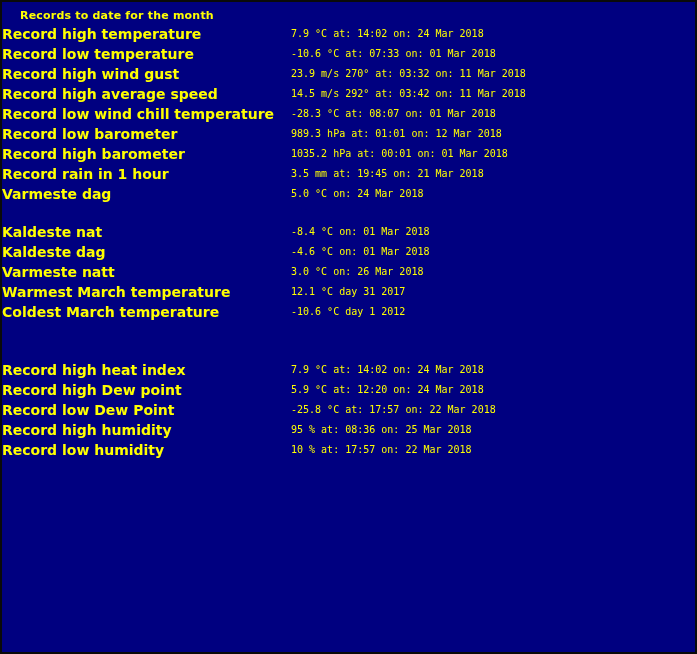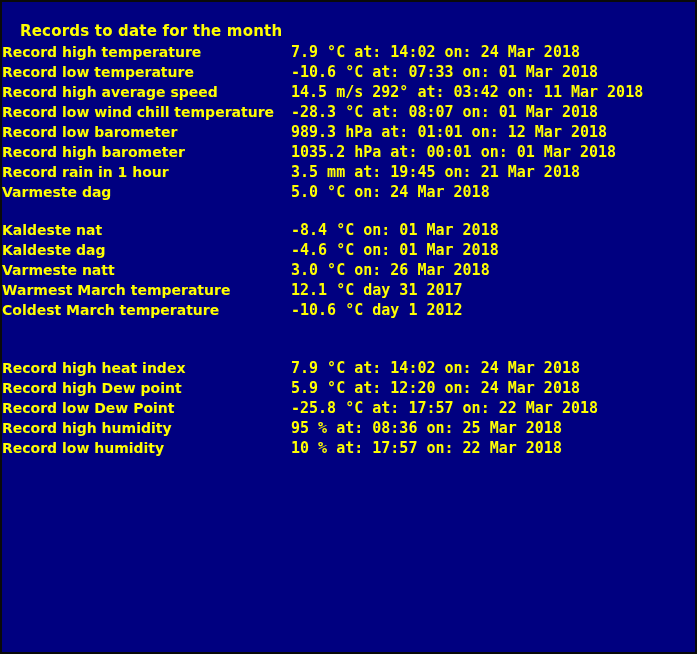--- a/index.html
+++ b/index.html
@@ -17,23 +17,23 @@
   .page {
     width: 697px;
     height: 654px;
     box-sizing: border-box;
     border: 2px solid #0a0a0a;
     background: #000080;
     position: relative;
   }
   .title {
     color: #ffff00;
-    font-size: 15px;
+    font-size: 11px;
     font-weight: bold;
-    padding: 20px 0 2px 18px;
+    padding: 7px 0 2px 18px;
     letter-spacing: 0.2px;
     white-space: nowrap;
   }
   table.records {
     border-collapse: collapse;
     margin-left: 0;
     width: 100%;
   }
   table.records td {
     padding: 0;
@@ -44,22 +44,22 @@
     color: #ffff00;
     font-size: 14px;
     font-weight: bold;
     padding-left: 38px;
     height: 20px;
     line-height: 20px;
   }
   td.value {
     color: #ffff00;
     font-family: "DejaVu Sans Mono", monospace;
-    font-size: 15px;
-    font-weight: bold;
+    font-size: 10px;
+    font-weight: normal;
     height: 20px;
     line-height: 20px;
     padding-left: 0;
   }
   tr.spacer td {
     height: 18px;
     line-height: 18px;
     font-size: 1px;
   }
   tr.spacer-big td {
@@ -78,20 +78,24 @@
   <div class="title">Records to date for the month</div>
   <table class="records">
     <tbody>
         <tr>
           <td class="label">Record high temperature</td>
           <td class="value valuecol">7.9 °C   at: 14:02 on: 24 Mar 2018</td>
         </tr>
         <tr>
           <td class="label">Record low temperature</td>
           <td class="value valuecol">-10.6 °C  at: 07:33 on: 01 Mar 2018</td>
+        </tr>
+        <tr>
+          <td class="label">Record high wind gust</td>
+          <td class="value valuecol">23.9 m/s 270° at: 03:32 on: 11 Mar 2018</td>
         </tr>
         <tr>
           <td class="label">Record high average speed</td>
           <td class="value valuecol">14.5 m/s 292° at:  03:42 on: 11 Mar 2018</td>
         </tr>
         <tr>
           <td class="label">Record low wind chill temperature</td>
           <td class="value valuecol">-28.3 °C  at: 08:07 on: 01 Mar 2018</td>
         </tr>
         <tr>

